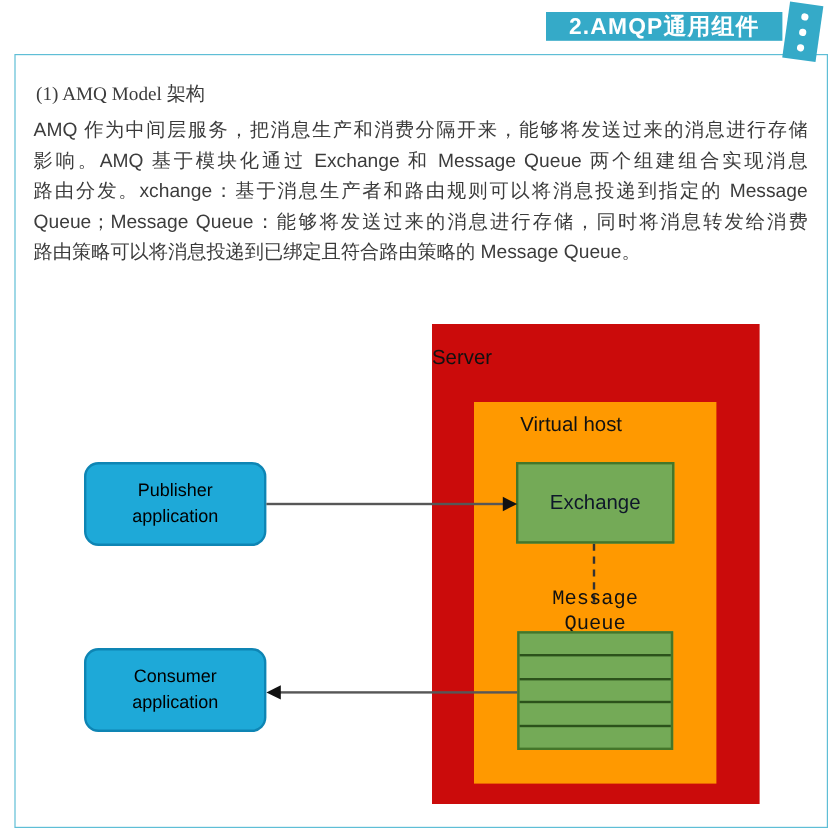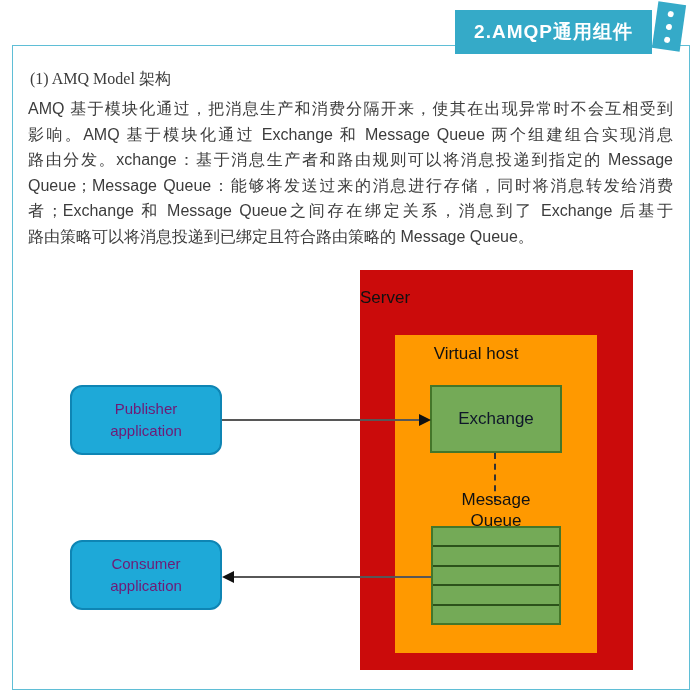--- a/index.html
+++ b/index.html
@@ -2,21 +2,21 @@
 <html><head>
 <meta charset="utf-8">
 <style>
   * { margin:0; padding:0; box-sizing:border-box; }
   html,body { width:698px; height:690px; background:#ffffff; overflow:hidden; }
   body { position:relative; font-family:"Liberation Sans","DejaVu Sans",sans-serif; }
 
   .frame { position:absolute; left:12px; top:45px; width:678px; height:645px;
            border:1px solid #5fbed6; background:#ffffff; }
 
-  .tab { position:absolute; left:455px; top:10px; width:197px; height:44px;
+  .tab { position:absolute; left:455px; top:10px; width:197px; height:24px;
          background:#35aac8; color:#ffffff; font-size:19px; font-weight:bold;
          letter-spacing:1px; display:flex; align-items:center; justify-content:center;
          z-index:6; }
 
   .dots-chip { position:absolute; left:655px; top:3px; width:28px; height:47px;
                background:#35aac8; transform:rotate(8deg); z-index:6;
                display:flex; flex-direction:column; align-items:center;
                justify-content:center; gap:7px; }
   .dots-chip .dot { width:6px; height:6px; border-radius:50%; background:#ffffff; }
 
@@ -39,33 +39,33 @@
   .exchange { position:absolute; left:430px; top:385px; width:132px; height:68px;
               background:#74aa57; border:2px solid #44762a; display:flex;
               align-items:center; justify-content:center; font-size:17px;
               color:#0f172a; z-index:3; }
 
   .dash-link { position:absolute; left:494px; top:453px; height:49px; width:0;
                border-left:2px dashed #333333; z-index:1; }
 
   .mq-label { position:absolute; left:430px; top:489px; width:132px;
               text-align:center; font-size:17px; line-height:21px;
-              color:#111111; z-index:1; }
+              color:#111111; z-index:1;font-family:Liberation Mono, monospace; }
 
   .queue { position:absolute; left:431px; top:526px; width:130px; height:99px;
            background:#74aa57; border:2px solid #44762a; display:flex;
            flex-direction:column; z-index:2; }
   .queue .q-row { flex:1; }
   .queue .q-row:not(:first-child) { border-top:2px solid #2c521b; }
 
   .app-box { position:absolute; left:70px; width:152px; height:70px;
              background:#1ea9d8; border:2px solid #0e85b4; border-radius:12px;
              display:flex; flex-direction:column; align-items:center;
              justify-content:center; font-size:15px; line-height:22px;
-             color:#701a75; z-index:3; }
+             color:#000000; z-index:3; }
   .publisher { top:385px; }
   .consumer  { top:540px;align-items:center; }
 
   .arrow-line { position:absolute; height:2px; background:#575757; z-index:5; }
   .a1-line { left:222px; top:419px; width:199px; }
   .a2-line { left:232px; top:576px; width:199px; }
   .arrow-head { position:absolute; width:0; height:0; z-index:5; }
   .a1-head { left:419px; top:414px;
              border-top:6px solid transparent; border-bottom:6px solid transparent;
              border-left:12px solid #111111; }
@@ -83,25 +83,24 @@
 </div>
 
 <div class="dots-chip">
   <span class="dot"></span>
   <span class="dot"></span>
   <span class="dot"></span>
 </div>
 
 <div class="article">
   <div class="heading">(1) AMQ Model 架构</div>
-  <div class="bline full">AMQ 基于模块化通过，把消息生产和消费分隔开来，使其在出现异常时不会互相受到</div>
+  <div class="bline full">AMQ 作为中间层服务，把消息生产和消费分隔开来，能够将发送过来的消息进行存储</div>
   <div class="bline full">影响。AMQ 基于模块化通过 Exchange 和 Message Queue 两个组建组合实现消息</div>
   <div class="bline full">路由分发。xchange：基于消息生产者和路由规则可以将消息投递到指定的 Message</div>
   <div class="bline full">Queue；Message Queue：能够将发送过来的消息进行存储，同时将消息转发给消费</div>
-  <div class="bline full">者；Exchange 和 Message Queue之间存在绑定关系，消息到了 Exchange 后基于</div>
   <div class="bline">路由策略可以将消息投递到已绑定且符合路由策略的 Message Queue。</div>
 </div>
 
 <div class="server"></div>
 <div class="server-label">Server</div>
 
 <div class="vhost"></div>
 <div class="vhost-label">Virtual host</div>
 
 <div class="dash-link"></div>

